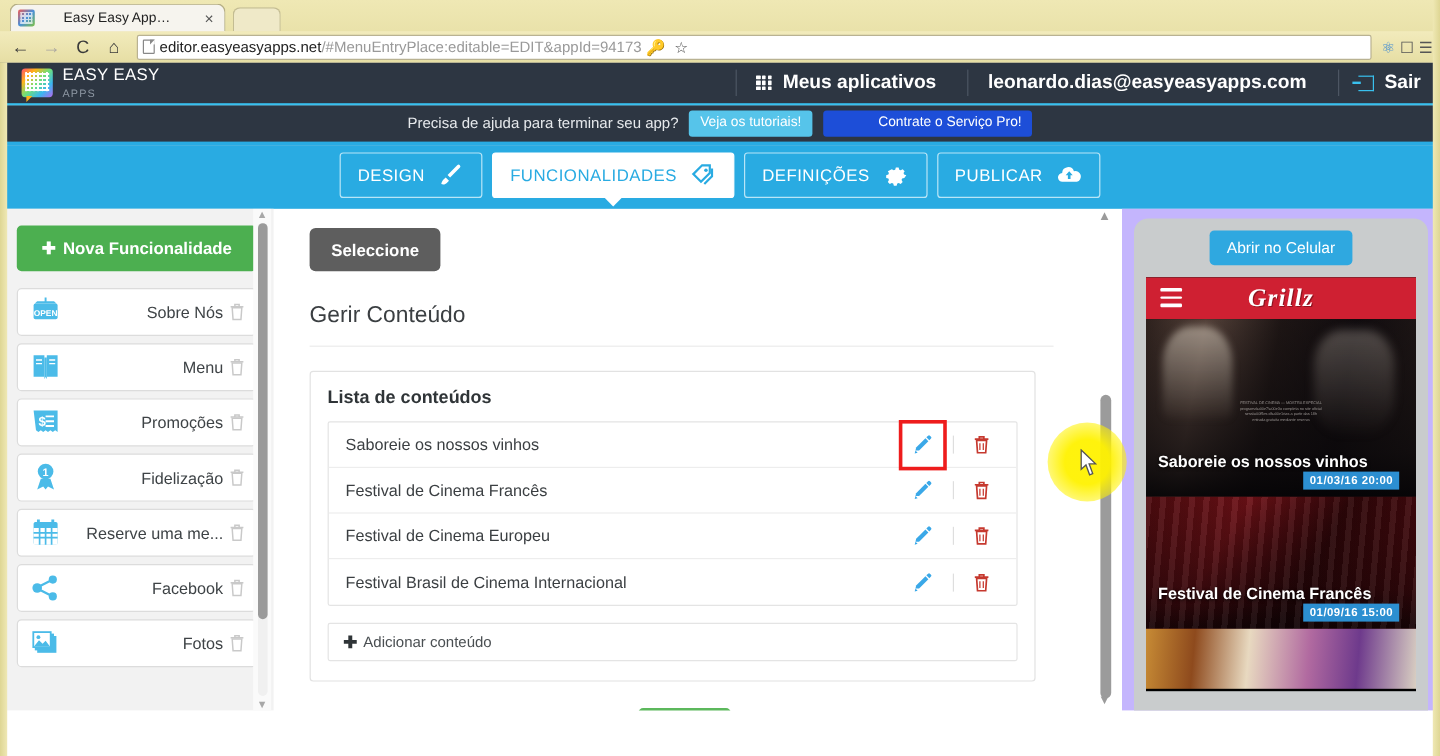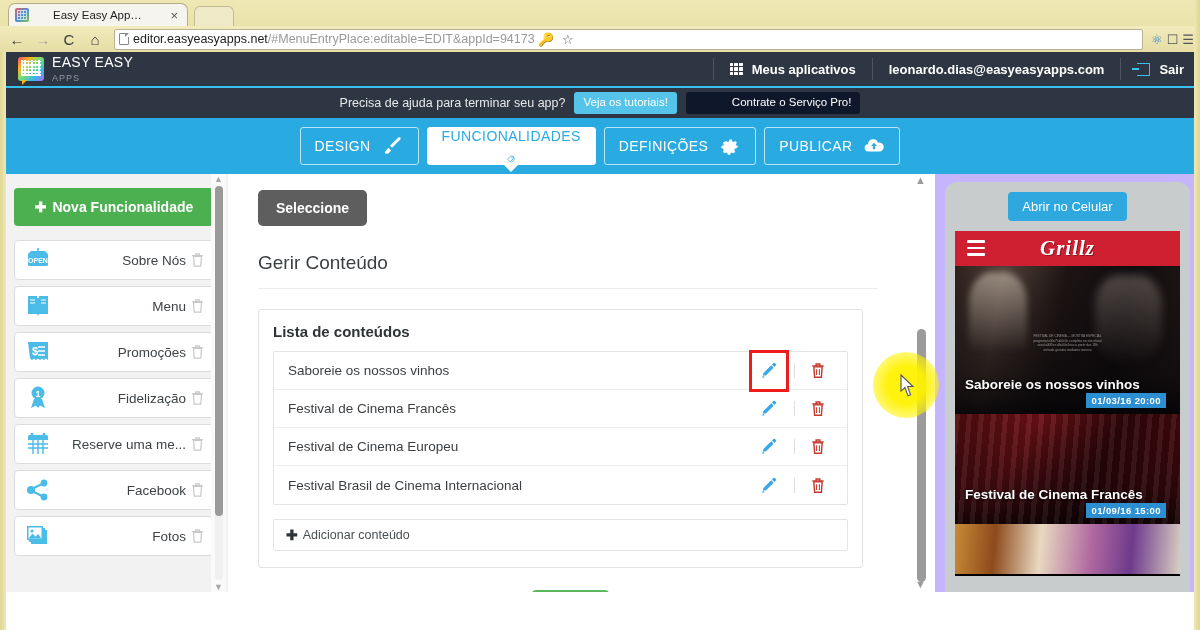--- a/index.html
+++ b/index.html
@@ -132,21 +132,21 @@
     border-color:#ffb31a transparent transparent transparent;
   }
   .brand-text { line-height: 1.05; }
   .brand-main { font-size: 14px; font-weight: 300; letter-spacing: .3px; }
   .brand-sub { font-size: 9px; color: #8d97a3; letter-spacing: 1px; }
   .header-right { margin-left: auto; display: flex; align-items: center; height: 100%; }
   .hdr-cell {
     display: flex; align-items: center; gap: 9px;
     padding: 0 16px; height: 22px;
     border-left: 1px solid #4d5663;
-    font-weight: bold; font-size: 13px;
+    font-weight: bold; font-size: 16px; margin-left: 10px;
   }
   .hdr-cell:first-child { border-left: 1px solid #4d5663; }
   .grid-icon {
     width: 13px; height: 13px;
     display: grid; grid-template-columns: repeat(3,1fr); grid-template-rows: repeat(3,1fr);
     gap: 1.5px;
   }
   .grid-icon i { background: #fff; border-radius: .5px; }
   .exit-icon {
     width: 13px; height: 13px;
@@ -168,21 +168,21 @@
     color: #e6e9ec; font-size: 12.5px;
     border-bottom: 3px solid #29abe2;
   }
   .promo-btn {
     font-size: 11.5px; color: #fff;
     border-radius: 3px;
     padding: 5px 9px;
     line-height: 1;
   }
   .promo-btn.blue { background: #56c4ea; }
-  .promo-btn.green { background: #0f172a; padding-left: 46px; }
+  .promo-btn.green { background: #1d4ed8; padding-left: 46px; }
 
   
   .tab-bar {
     height: 53px;
     background: #29abe2;
     display: flex; align-items: flex-start; justify-content: center;
     gap: 8px;
     padding-top: 6px;
     position: relative;
   }
@@ -190,21 +190,21 @@
     height: 38px;
     border: 1px solid #b8e5f7;
     border-radius: 3px;
     display: flex; align-items: center; gap: 11px;
     padding: 0 14px;
     color: #fff;
     font-size: 14px; font-weight: normal; letter-spacing: .4px;
     position: relative;
   }
   .maintab.active {
-    background: #fff; color: #29abe2; border-color: #fff; flex-direction: column;
+    background: #fff; color: #29abe2; border-color: #fff;
   }
   .maintab.active::after {
     content: "";
     position: absolute; left: 50%; bottom: -8px;
     margin-left: -8px;
     border-width: 8px 8px 0 8px;
     border-style: solid;
     border-color: #fff transparent transparent transparent;
   }
   .ticon { width: 22px; height: 22px; display:block; }

